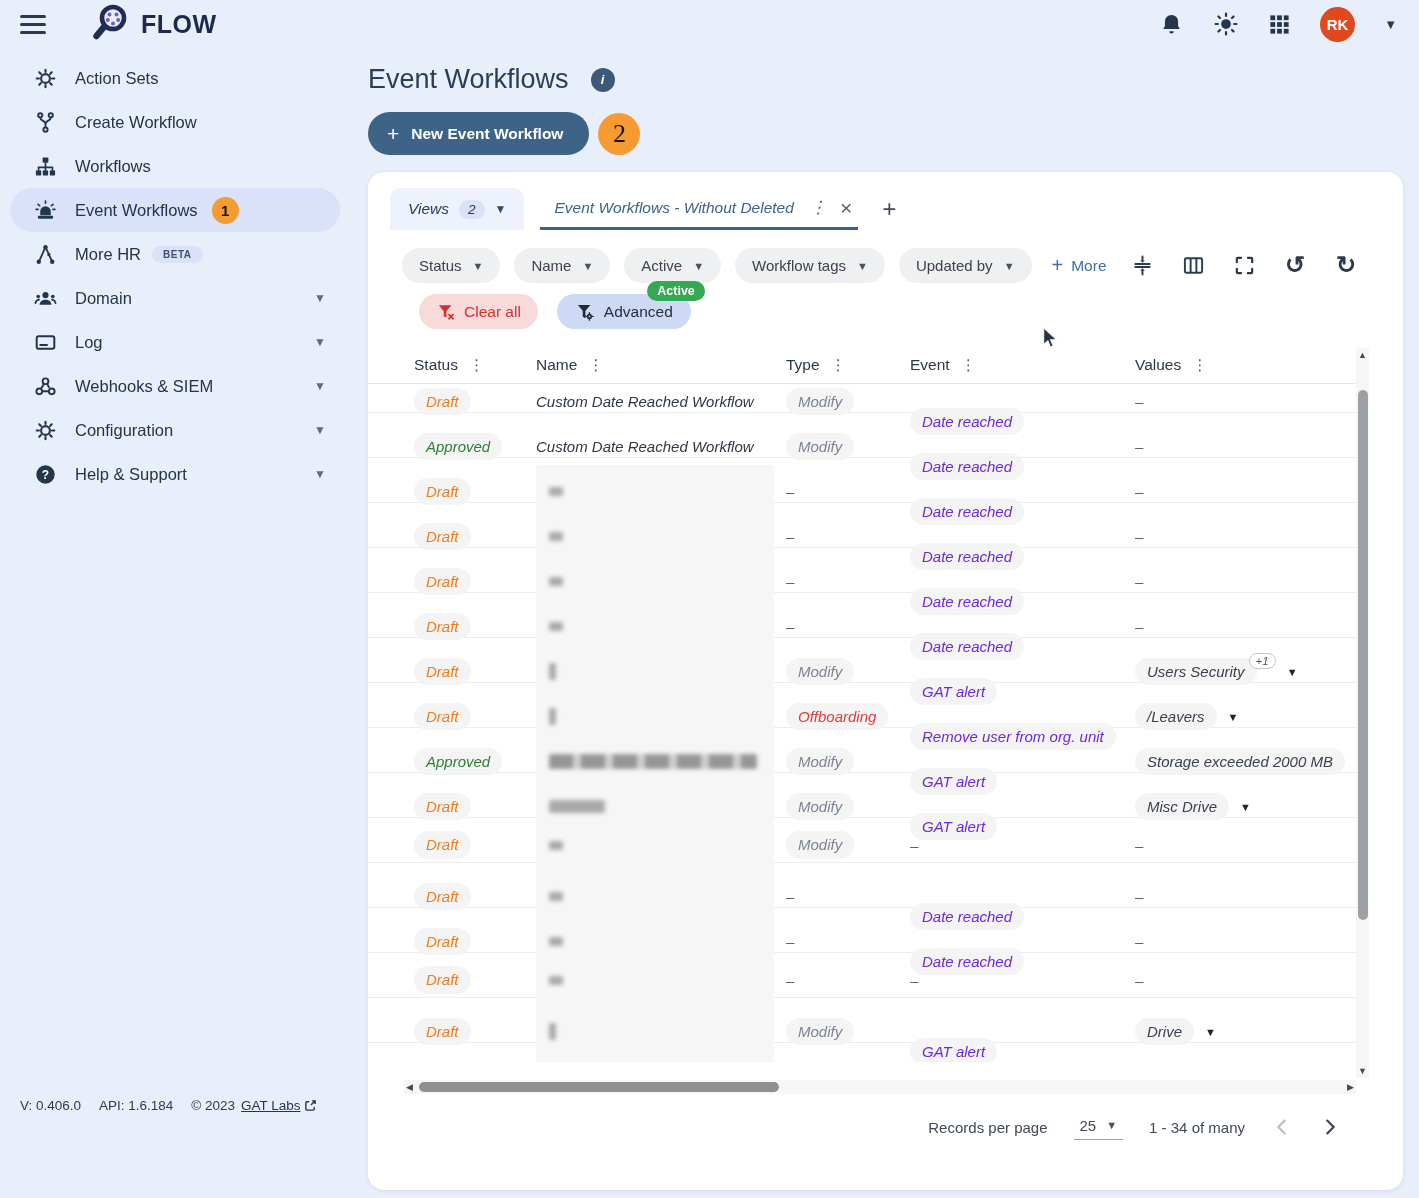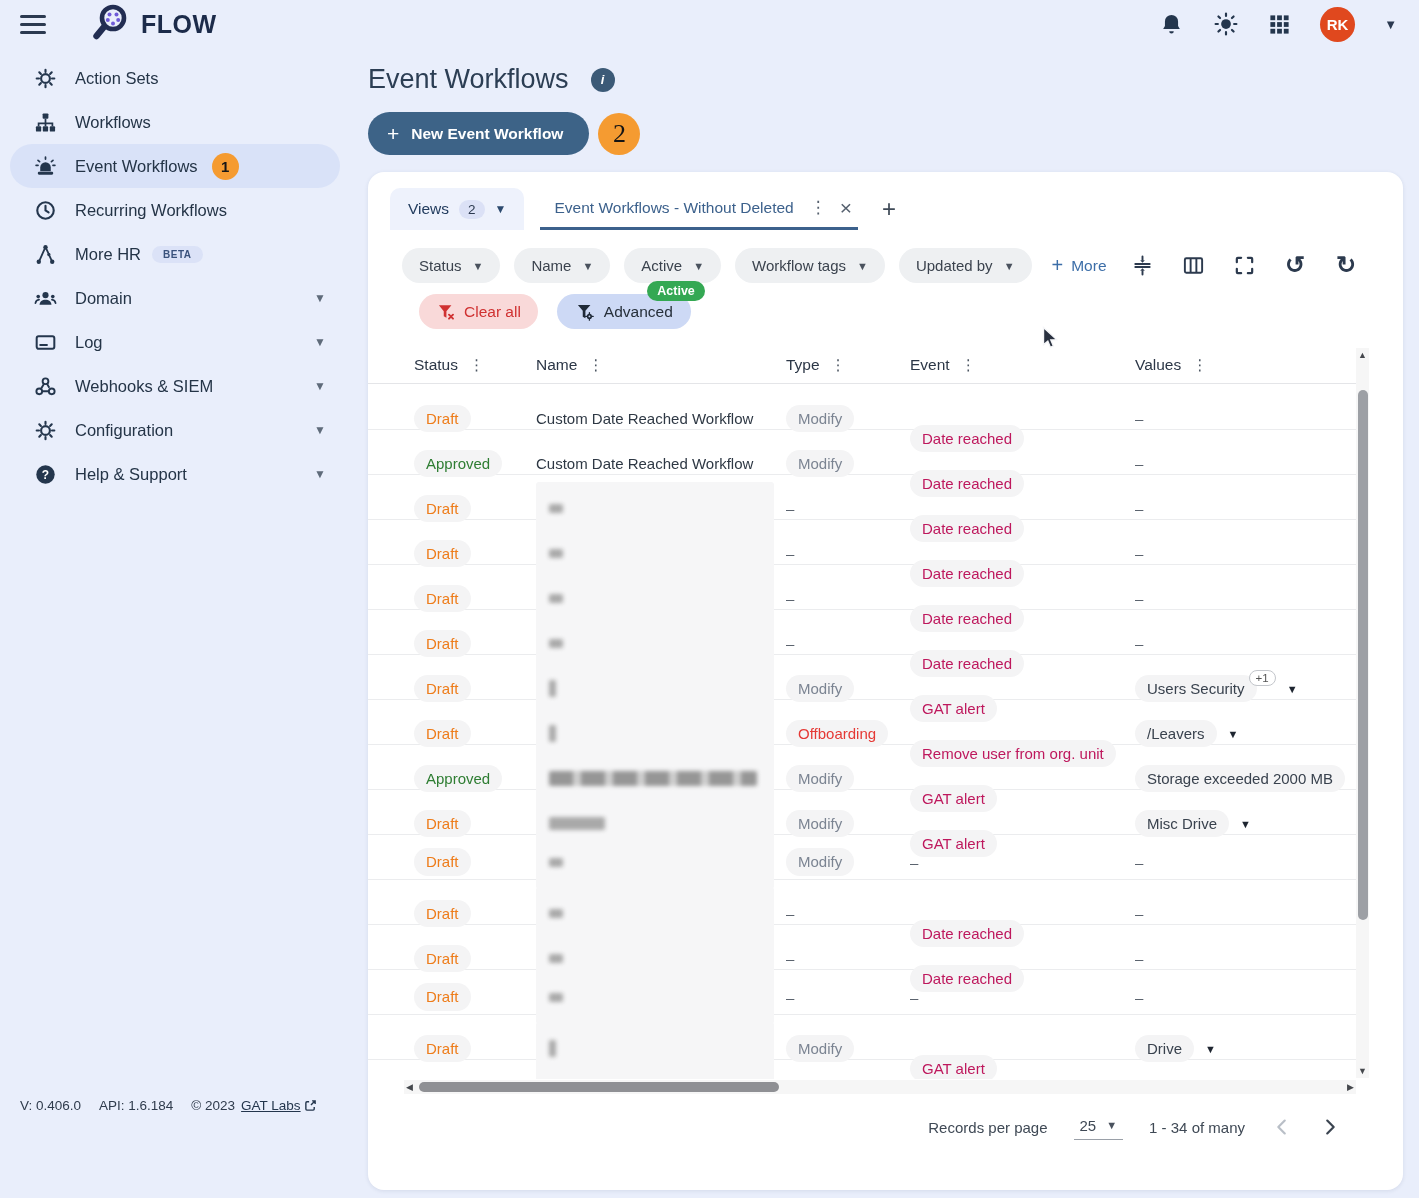--- a/index.html
+++ b/index.html
@@ -38,21 +38,21 @@
   .page-title-row { display:flex; align-items:center; margin:16px 0 0 18px; gap:22px; }
   .page-title { font-size:27px; font-weight:500; color:#2c3e54; }
   .info-icon { width:24px; height:24px; border-radius:50%; background:#3c5a77; color:#fff; font-size:13px; font-weight:bold; font-style:italic; display:flex; align-items:center; justify-content:center; cursor:pointer; }
   .btn-row { display:flex; align-items:center; margin:17px 0 0 18px; gap:9px; }
   .primary-btn { height:43px; background:#3d6387; color:#fff; border:none; border-radius:22px; font-size:15.5px; font-weight:bold; font-family:inherit; display:flex; align-items:center; gap:12px; padding:0 26px 0 19px; cursor:pointer; }
   .primary-btn .plus { font-size:21px; font-weight:400; }
   .step-badge { width:42px; height:42px; border-radius:50%; background:#f59b31; color:#141414; font-size:26px; display:flex; align-items:center; justify-content:center; font-family:"Liberation Serif", serif; }
 
   
   .card { position:absolute; left:18px; top:124px; width:1035px; height:1018px; background:#fff; border-radius:16px; box-shadow:0 1px 4px rgba(30,50,90,.10); }
-  .tabbar { position:absolute; top:16px; left:22px; display:flex; align-items:stretch; height:42px; }
+  .tabbar { position:absolute; top:16px; left:22px; display:flex; align-items:stretch; height:42px;font-style:italic; }
   .views-chip { background:#eef2fc; border-radius:10px 10px 0 0; display:flex; align-items:center; gap:10px; padding:0 18px; cursor:pointer; }
   .views-label { font-size:15.5px; font-weight:500; color:#223c5e; }
   .views-count { background:#dbe1f6; border-radius:11px; font-size:13.5px; color:#2c3a50; padding:2px 9px; }
   .views-caret { font-size:12px; color:#2c4a6e; }
   .tab { margin-left:16px; display:flex; align-items:center; padding:0 6px 0 14px; border-bottom:3px solid #3c618c; color:#3c618c; font-size:15.5px; cursor:pointer; }
   .tab-kebab { margin-left:16px; font-size:17px; color:#55606e; cursor:pointer; }
   .tab-close { margin-left:13px; font-size:21px; color:#55606e; cursor:pointer; }
   .tab-add { margin-left:24px; align-self:center; font-size:24px; color:#3f4a57; cursor:pointer; }
 
   .filter-row { position:absolute; top:76px; left:34px; display:flex; align-items:center; gap:14px; }
@@ -66,28 +66,28 @@
 
   .filter-row2 { position:absolute; top:122px; left:51px; display:flex; align-items:center; gap:19px; }
   .clear-chip { height:35px; background:#f9d9d9; border-radius:18px; display:flex; align-items:center; gap:8px; padding:0 17px; font-size:15.5px; font-weight:500; color:#d03232; cursor:pointer; }
   .adv-chip { position:relative; height:35px; background:#cdd9f5; border-radius:18px; display:flex; align-items:center; gap:9px; padding:0 18px; font-size:15.5px; font-weight:500; color:#262f3a; cursor:pointer; }
   .adv-badge { position:absolute; top:-13px; right:-14px; background:#34a853; color:#fff; font-size:12.5px; font-weight:bold; padding:3px 10px; border-radius:11px; }
 
   
   .thead { position:absolute; top:174px; left:0; width:988px; height:38px; display:grid; grid-template-columns:122px 250px 124px 225px 1fr; align-items:center; padding-left:46px; border-bottom:1px solid #e4e5e8; }
   .th { display:flex; align-items:center; gap:11px; font-size:15.5px; font-weight:500; color:#2c3747; }
   .th .kebab { font-size:15px; color:#4c5662; cursor:pointer; }
-  .tbody { position:absolute; top:213px; left:0; width:988px; height:694px; overflow:hidden; }
+  .tbody { position:absolute; top:196px; left:0; width:988px; height:694px; overflow:hidden;font-style:italic; }
   .tr { display:grid; grid-template-columns:122px 250px 124px 225px 1fr; align-items:center; height:45px; padding-left:46px; border-bottom:1px solid #ebecee; }
   .pill { display:inline-block; background:#f4f4f5; border-radius:14px; padding:5px 12px; font-size:15px; line-height:1.15; }
   .st-draft { color:#ee7c1a; }
   .st-approved { color:#2e7d32; }
   .ty-gray { color:#7b8492; }
   .ty-red { color:#e53935; }
-  .ev { color:#be185d;margin-top:40px; }
+  .ev { color:#6d28d9;margin-top:40px; }
   .val { color:#39424e; }
   .dash { color:#5b636e; font-size:15px; }
   .name-text { font-size:15px; color:#2e3844; }
   .cell-flex { display:flex; align-items:center; }
   .val-caret { font-size:11px; color:#1e2530; margin-left:11px; }
   .plus-badge { background:#fff; border:1px solid #c3c6cb; border-radius:10px; font-size:11.5px; color:#555; padding:1px 6px; margin-left:-8px; transform:translateY(-11px); }
   .redact-box { position:relative; z-index:2; width:238px; height:54px; background:#f6f6f7; border-radius:3px; display:flex; align-items:center; padding-left:13px; }
   .blob { background:#a9a9a9; filter:blur(2px); border-radius:2px; }
   .blob-xs { width:7px; height:17px; }
   .blob-sm { width:14px; height:9px; }
@@ -180,20 +180,33 @@
             <circle cx="12" cy="12" r="4.6"></circle>
             <path d="M12 2.8v2.4M12 18.8v2.4M2.8 12h2.4M18.8 12h2.4M5.5 5.5l1.7 1.7M16.8 16.8l1.7 1.7M5.5 18.5l1.7-1.7M16.8 7.2l1.7-1.7"></path>
           </g>
         </svg>
       </span>
       <span class="side-label">Action Sets</span>
     </div>
     <div class="side-item">
       <span class="side-ico">
         <svg viewBox="0 0 24 24" width="23" height="23">
+          <g stroke="#24364d" stroke-width="2" fill="none">
+            <circle cx="6.5" cy="4.5" r="2.2"></circle>
+            <circle cx="17.5" cy="4.5" r="2.2"></circle>
+            <circle cx="12" cy="19.5" r="2.2"></circle>
+            <path d="M6.5 6.7c0 4 5.5 2.5 5.5 7M17.5 6.7c0 4-5.5 2.5-5.5 7v3.5"></path>
+          </g>
+        </svg>
+      </span>
+      <span class="side-label">Create Workflow</span>
+    </div>
+    <div class="side-item">
+      <span class="side-ico">
+        <svg viewBox="0 0 24 24" width="23" height="23">
           <g fill="#24364d">
             <rect x="9" y="2.5" width="6" height="5.5" rx="1"></rect>
             <rect x="2" y="16" width="5.5" height="5.5" rx="1"></rect>
             <rect x="9.2" y="16" width="5.5" height="5.5" rx="1"></rect>
             <rect x="16.5" y="16" width="5.5" height="5.5" rx="1"></rect>
           </g>
           <path d="M12 8v5M4.8 16v-3h14.4v3M12 13v3" stroke="#24364d" stroke-width="1.8" fill="none"></path>
         </svg>
       </span>
       <span class="side-label">Workflows</span>
@@ -203,29 +216,20 @@
         <svg viewBox="0 0 24 24" width="23" height="23">
           <path d="M6.5 17v-4a5.5 5.5 0 0 1 11 0v4z" fill="#24364d"></path>
           <rect x="4" y="17.5" width="16" height="3" rx="1.2" fill="#24364d"></rect>
           <g stroke="#24364d" stroke-width="1.8" stroke-linecap="round">
             <path d="M12 2.3v2M4.2 5.6l1.6 1.3M19.8 5.6l-1.6 1.3M2.2 10.8h2M19.8 10.8h2"></path>
           </g>
         </svg>
       </span>
       <span class="side-label">Event Workflows</span>
       <span class="side-badge">1</span>
-    </div>
-    <div class="side-item">
-      <span class="side-ico">
-        <svg viewBox="0 0 24 24" width="23" height="23">
-          <circle cx="12" cy="12" r="8.6" fill="none" stroke="#24364d" stroke-width="2.2"></circle>
-          <path d="M12 7v5l3.2 2" fill="none" stroke="#24364d" stroke-width="2.2" stroke-linecap="round"></path>
-        </svg>
-      </span>
-      <span class="side-label">Recurring Workflows</span>
     </div>
     <div class="side-item">
       <span class="side-ico">
         <svg viewBox="0 0 24 24" width="23" height="23">
           <g fill="#24364d">
             <circle cx="12" cy="4.5" r="2.3"></circle>
             <circle cx="5" cy="19.5" r="2.3"></circle>
             <circle cx="19" cy="19.5" r="2.3"></circle>
             <circle cx="15.5" cy="12" r="1.7"></circle>
           </g>

